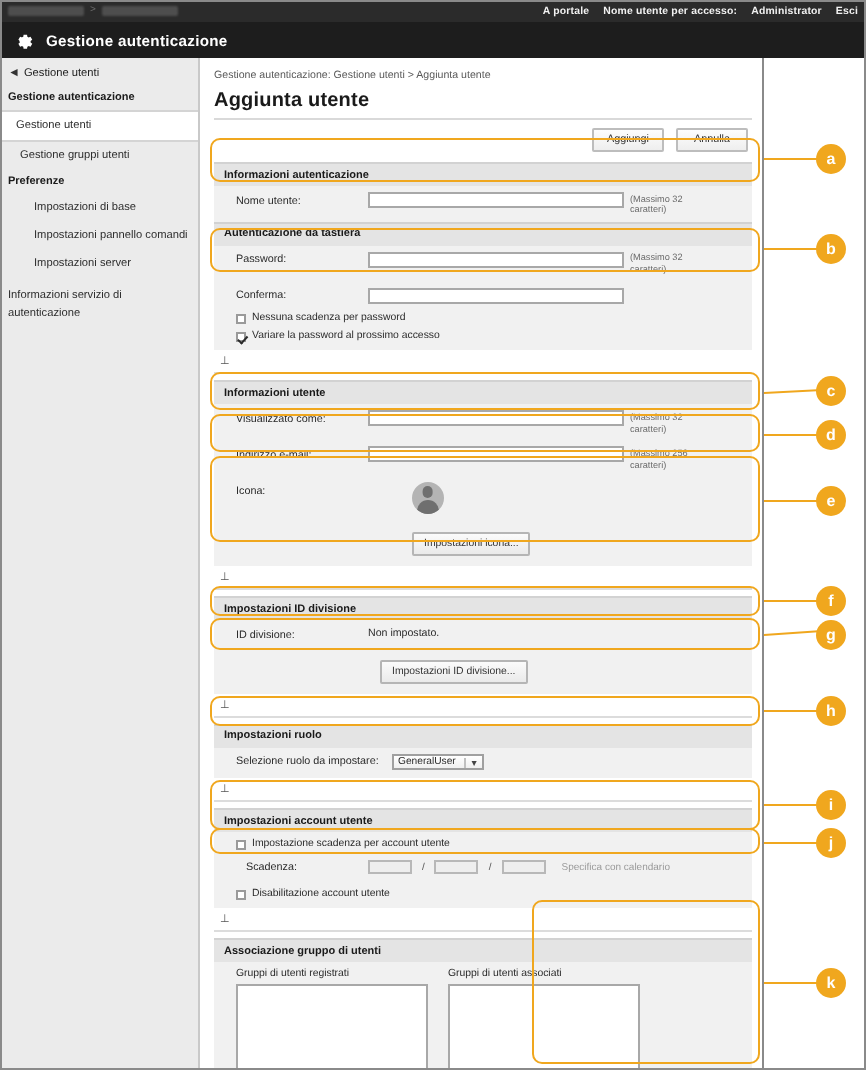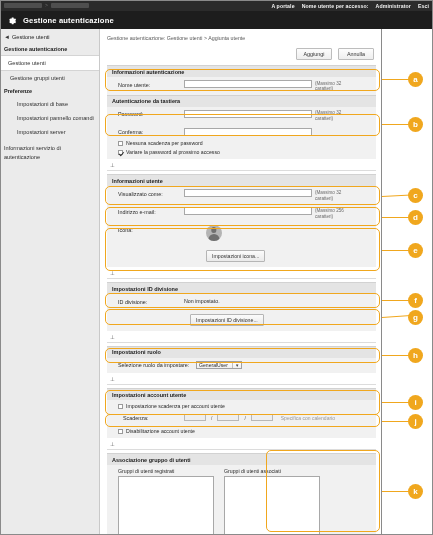--- a/index.html
+++ b/index.html
@@ -388,20 +388,21 @@
     <div class="sb-item deep">
       <span>Impostazioni server</span>
     </div>
 
     <div class="sb-note">Informazioni servizio di autenticazione</div>
   </div>
 
   <div class="main">
 
     <div class="breadcrumb">Gestione autenticazione: Gestione utenti &gt; Aggiunta utente</div>
+    <div class="pagetitle">Aggiunta utente</div>
 
     <div class="btnrow">
       <div class="btn">Aggiungi</div>
       <div class="btn">Annulla</div>
     </div>
 
     <div class="sect-head">Informazioni autenticazione</div>
     <div class="sect-body">
       <div class="row">
         <div class="lbl">Nome utente:</div>

